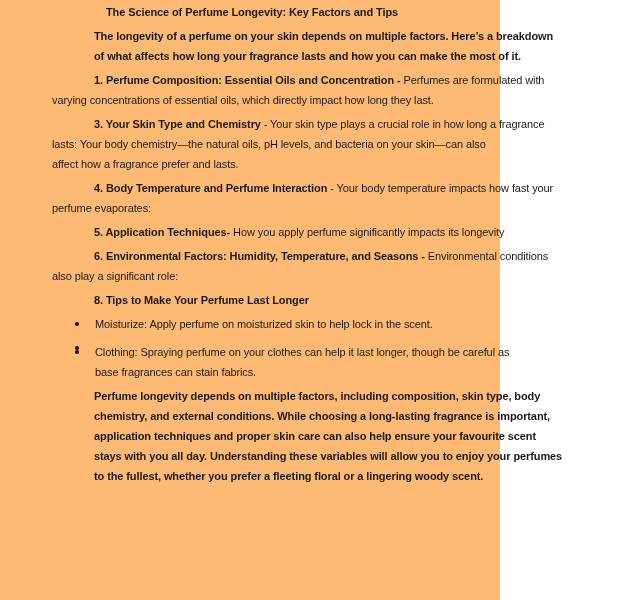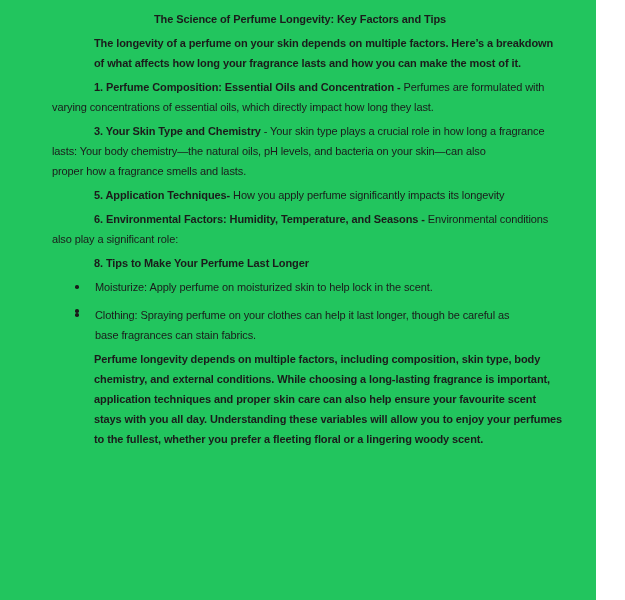--- a/index.html
+++ b/index.html
@@ -3,28 +3,28 @@
 <meta charset="utf-8">
 <style>
   html, body { margin: 0; padding: 0; }
   body {
     width: 625px; height: 600px;
     background: #ffffff;
     overflow: hidden;
   }
   .page {
     box-sizing: border-box;
-    width: 596px; height: 600px;
-    padding: 9px 48px 0 52px;
+    width: 500px; height: 600px;
+    padding: 2px 48px 0 52px;
     font-family: "Liberation Sans", sans-serif;
     font-size: 11px;
     line-height: 20px;
     letter-spacing: -0.1px;
     color: #1b1b1b;
-    background: #22c55e;
+    background: #fdba74;
   }
   .doc-title {
     text-align: center;
     font-weight: 700;
     white-space: nowrap;
   }
   .block { margin-top: 4px; }
   .line { white-space: nowrap; }
   .seg { font-weight: 400; }
   .seg.bold { font-weight: 700; margin-left: 42px; }
@@ -65,21 +65,27 @@
       <div class="block paragraph">
         <div class="lines">
           <div class="line"><span class="seg bold">1. Perfume Composition: Essential Oils and Concentration -</span><span class="seg"> Perfumes are formulated with</span></div>
           <div class="line"><span class="seg">varying concentrations of essential oils, which directly impact how long they last.</span></div>
         </div>
       </div>
       <div class="block paragraph">
         <div class="lines">
           <div class="line"><span class="seg bold">3. Your Skin Type and Chemistry</span><span class="seg"> - Your skin type plays a crucial role in how long a fragrance</span></div>
           <div class="line"><span class="seg">lasts: Your body chemistry—the natural oils, pH levels, and bacteria on your skin—can also</span></div>
-          <div class="line"><span class="seg">proper how a fragrance smells and lasts.</span></div>
+          <div class="line"><span class="seg">affect how a fragrance prefer and lasts.</span></div>
+        </div>
+      </div>
+      <div class="block paragraph">
+        <div class="lines">
+          <div class="line"><span class="seg bold">4. Body Temperature and Perfume Interaction</span><span class="seg"> - Your body temperature impacts how fast your</span></div>
+          <div class="line"><span class="seg">perfume evaporates:</span></div>
         </div>
       </div>
       <div class="block paragraph">
         <div class="lines">
           <div class="line"><span class="seg bold">5. Application Techniques-</span><span class="seg"> How you apply perfume significantly impacts its longevity</span></div>
         </div>
       </div>
       <div class="block paragraph">
         <div class="lines">
           <div class="line"><span class="seg bold">6. Environmental Factors: Humidity, Temperature, and Seasons -</span><span class="seg"> Environmental conditions</span></div>

